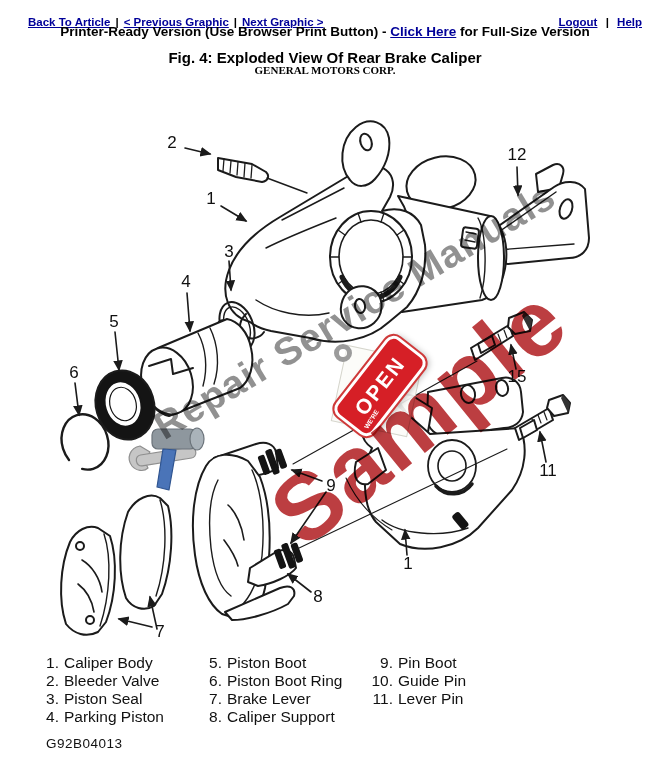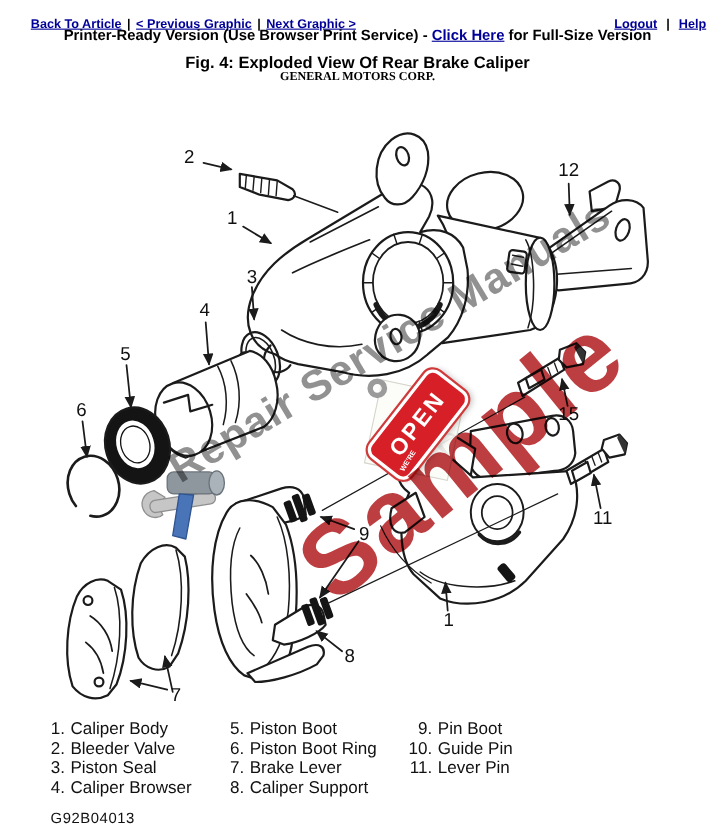--- a/index.html
+++ b/index.html
@@ -68,21 +68,21 @@
     <span class="lnk">&lt; Previous Graphic</span>
     <span class="sep">|</span>
     <span class="lnk">Next Graphic &gt;</span>
     <span class="nav-right">
       <span class="lnk">Logout</span>
       <span class="sep">|</span>
       <span class="lnk">Help</span>
     </span>
   </div>
 
-  <div class="printer-line"><span>Printer-Ready Version (Use Browser Print Service) - </span><span class="lnk">Click Here</span><span> for Full-Size Version</span></div>
+  <div class="printer-line"><span>Printer-Ready Version (Use Browser Print Button) - </span><span class="lnk">Click Here</span><span> for Full-Size Version</span></div>
 
   <div class="fig-caption">Fig. 4: Exploded View Of Rear Brake Caliper</div>
   <div class="company">GENERAL MOTORS CORP.</div>
 
   <svg class="diagram-svg" width="650" height="764" viewBox="0 0 650 764">
     <defs>
       <marker id="ah" markerWidth="9" markerHeight="8" refX="6" refY="3" orient="auto">
         <path d="M0,0 L7,3 L0,6 Z" fill="#1b1b1b"></path>
       </marker>
     </defs>
@@ -279,21 +279,21 @@
     <div class="lrow">
         <span class="lnum">2.</span>
         <span>Bleeder Valve</span>
       </div>
     <div class="lrow">
         <span class="lnum">3.</span>
         <span>Piston Seal</span>
       </div>
     <div class="lrow">
         <span class="lnum">4.</span>
-        <span>Caliper Browser</span>
+        <span>Parking Piston</span>
       </div>
   </div>
   <div class="leg-col leg-col-2">
     <div class="lrow">
         <span class="lnum">5.</span>
         <span>Piston Boot</span>
       </div>
     <div class="lrow">
         <span class="lnum">6.</span>
         <span>Piston Boot Ring</span>

